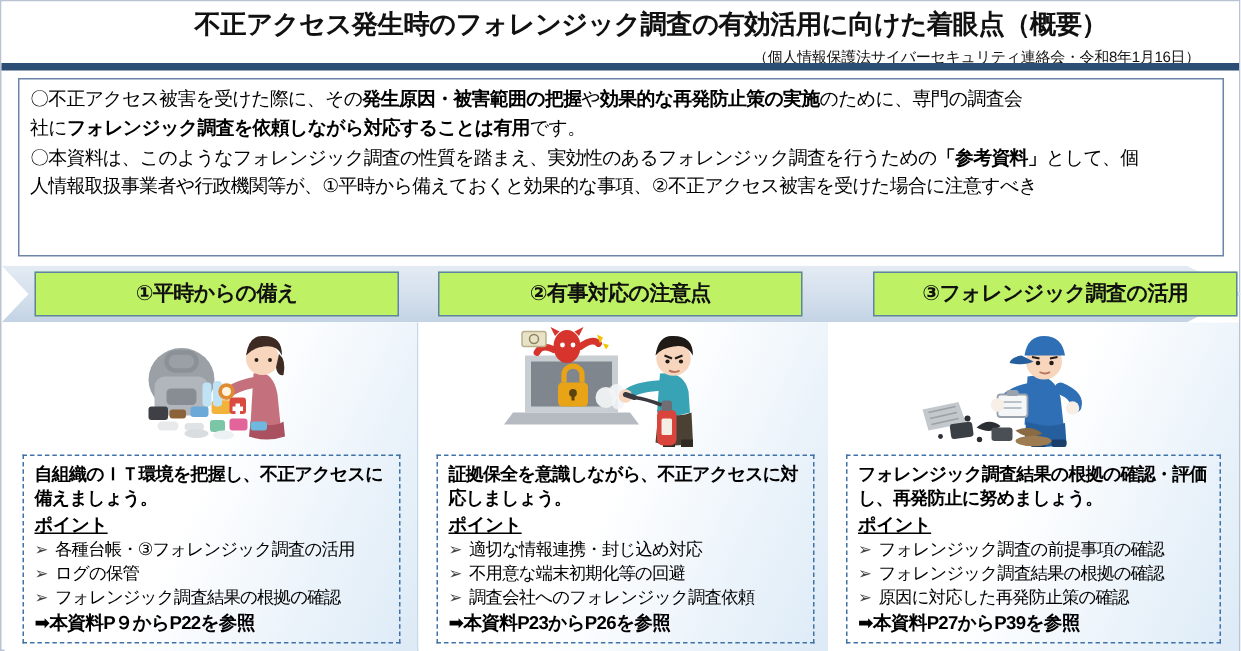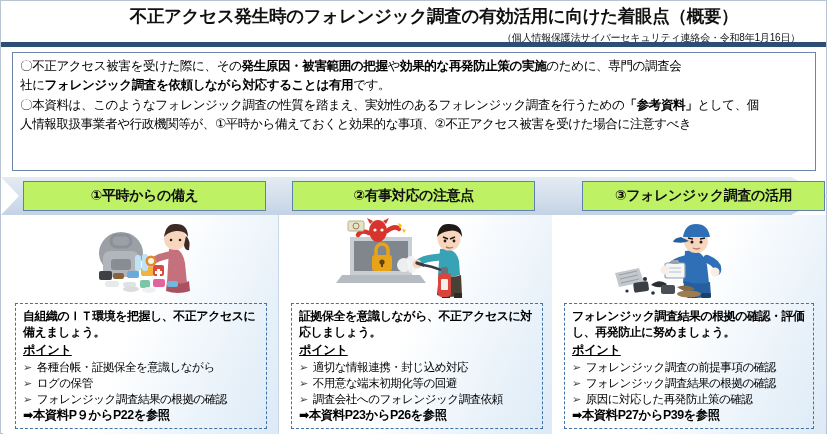--- a/index.html
+++ b/index.html
@@ -276,21 +276,21 @@
           <ellipse cx="90" cy="74" rx="8" ry="3" fill="#d9dde0"></ellipse>
           <ellipse cx="108" cy="75" rx="7" ry="3" fill="#eef1f3"></ellipse>
         </svg>
       </div>
       <div class="card">
         <div class="card-head">自組織のＩＴ環境を把握し、不正アクセスに備えましょう。</div>
         <div class="card-point">ポイント</div>
         <div class="bullets">
           <div class="bullet">
             <span class="mark">➢</span>
-            <span>各種台帳・証拠保全を意識しながら</span>
+            <span>各種台帳・③フォレンジック調査の活用</span>
           </div>
           <div class="bullet">
             <span class="mark">➢</span>
             <span>ログの保管</span>
           </div>
           <div class="bullet">
             <span class="mark">➢</span>
             <span>フォレンジック調査結果の根拠の確認</span>
           </div>
         </div>

